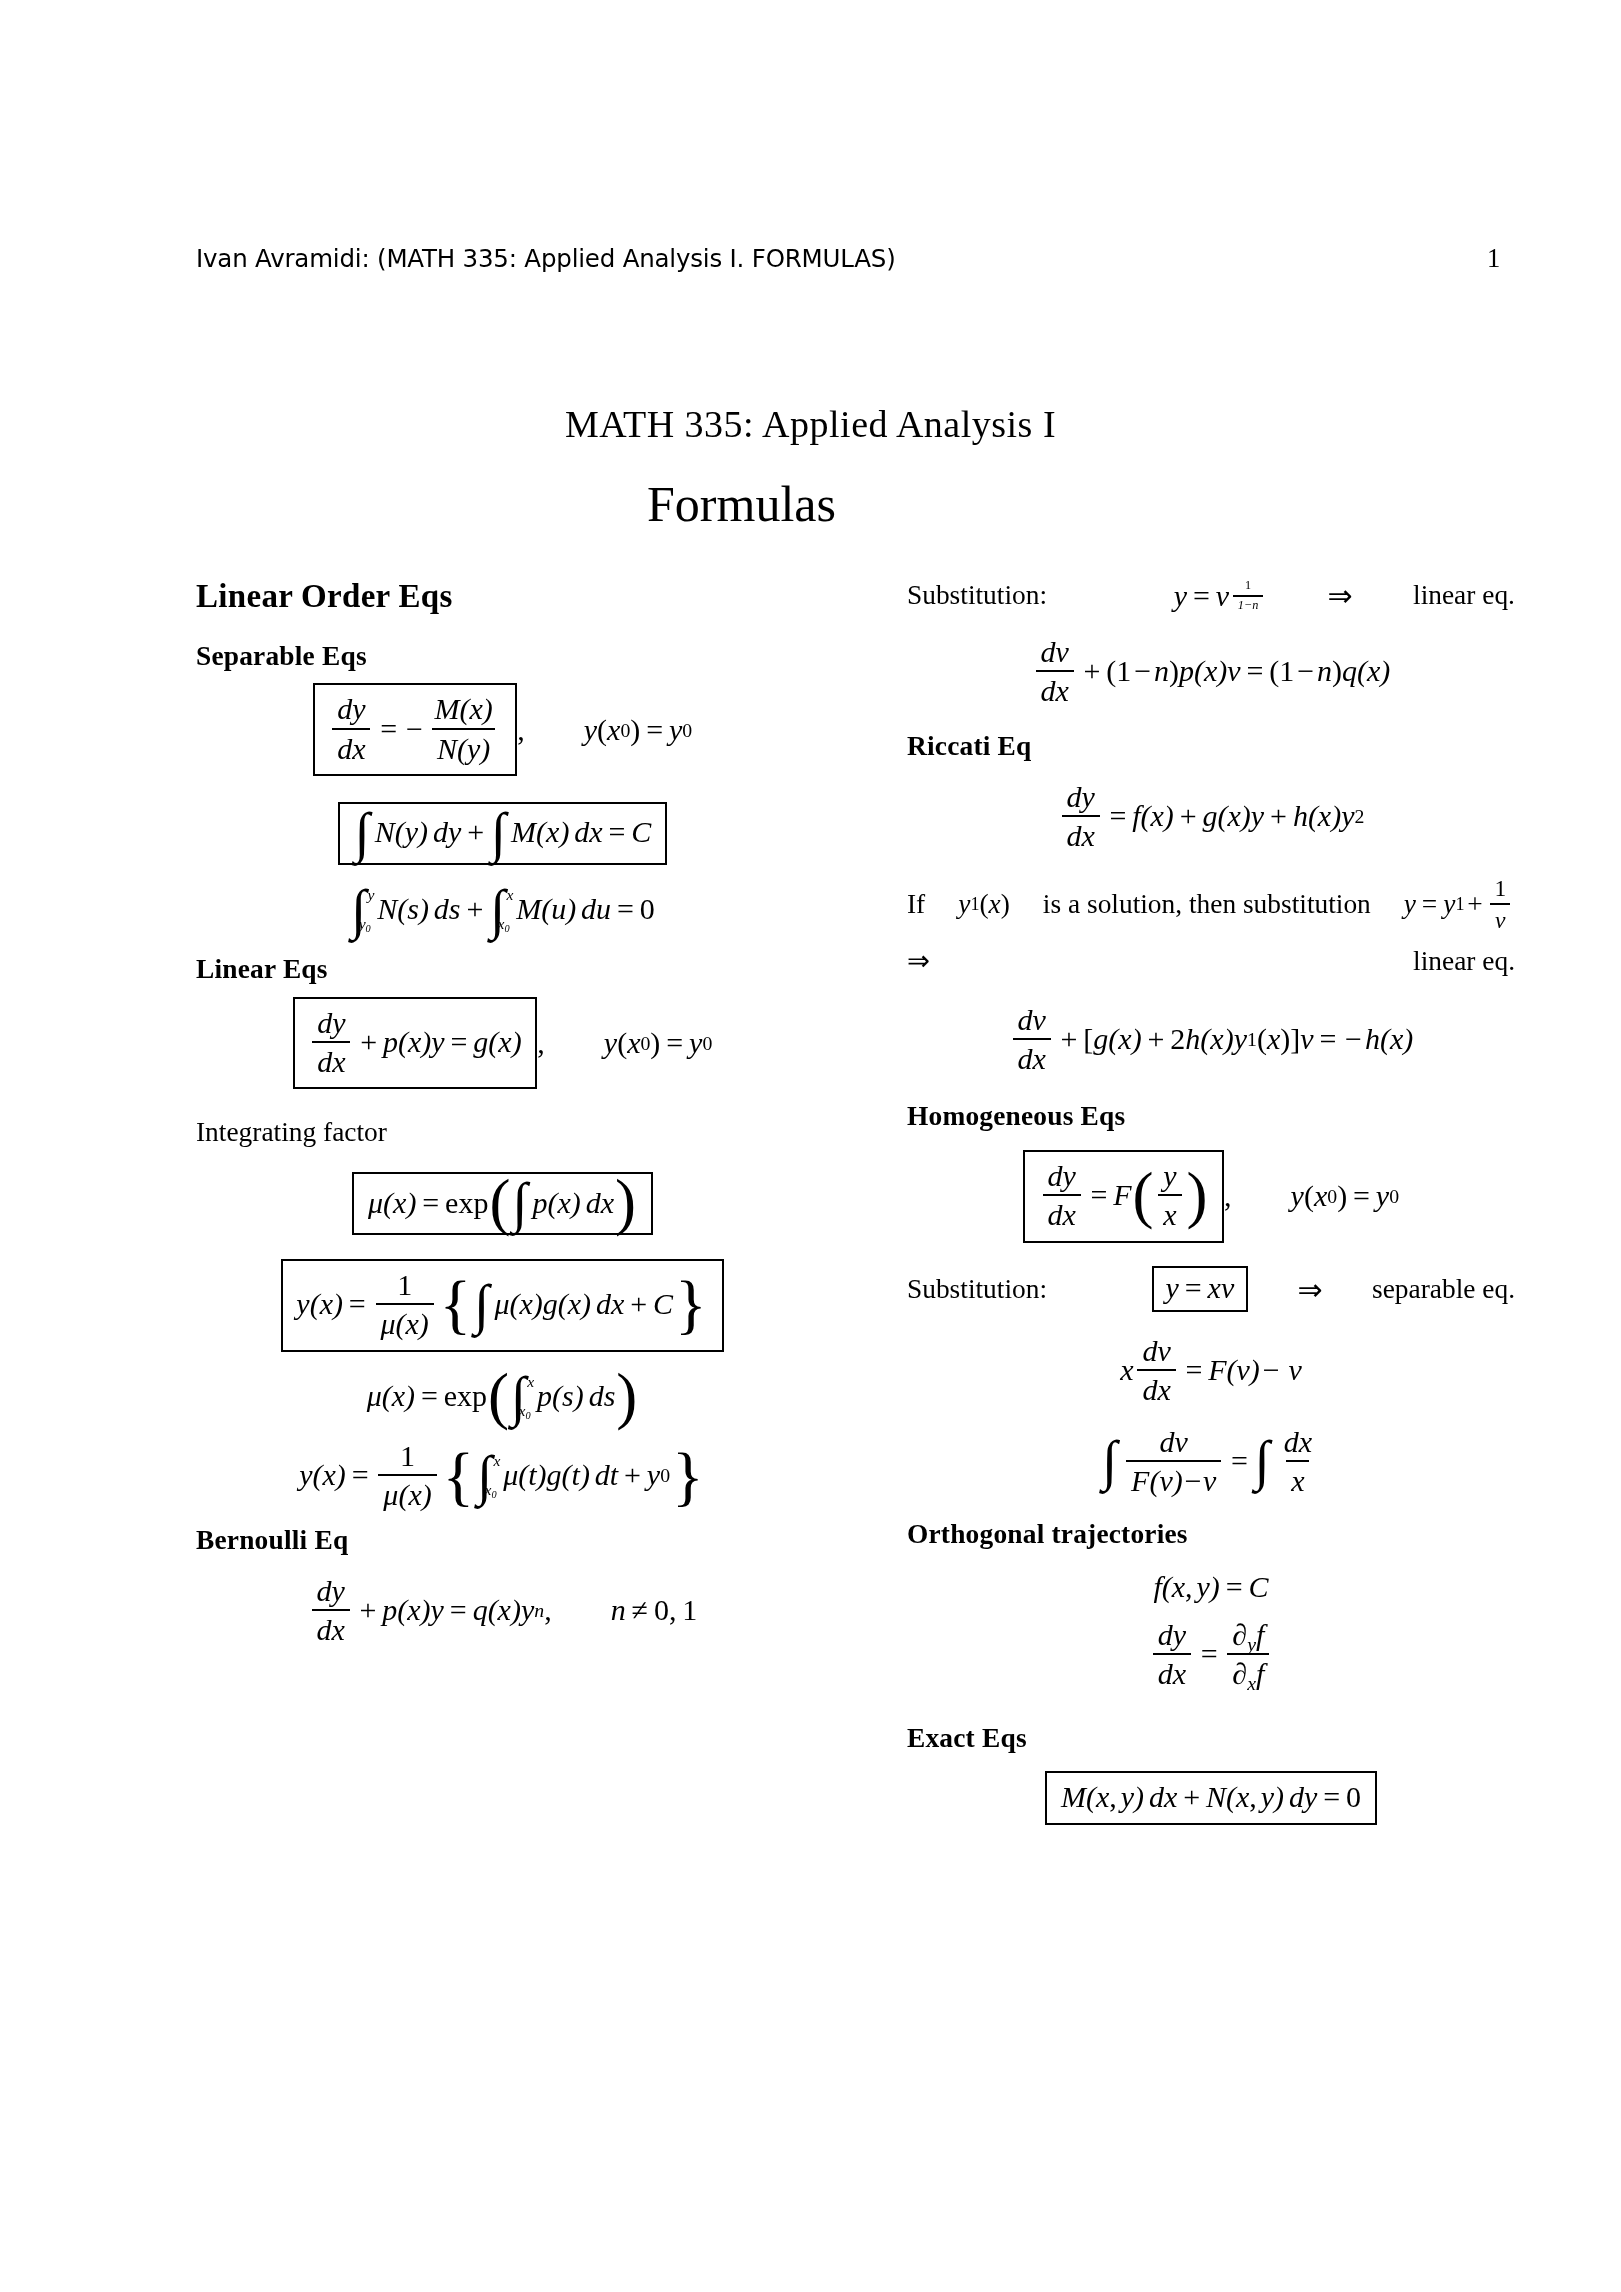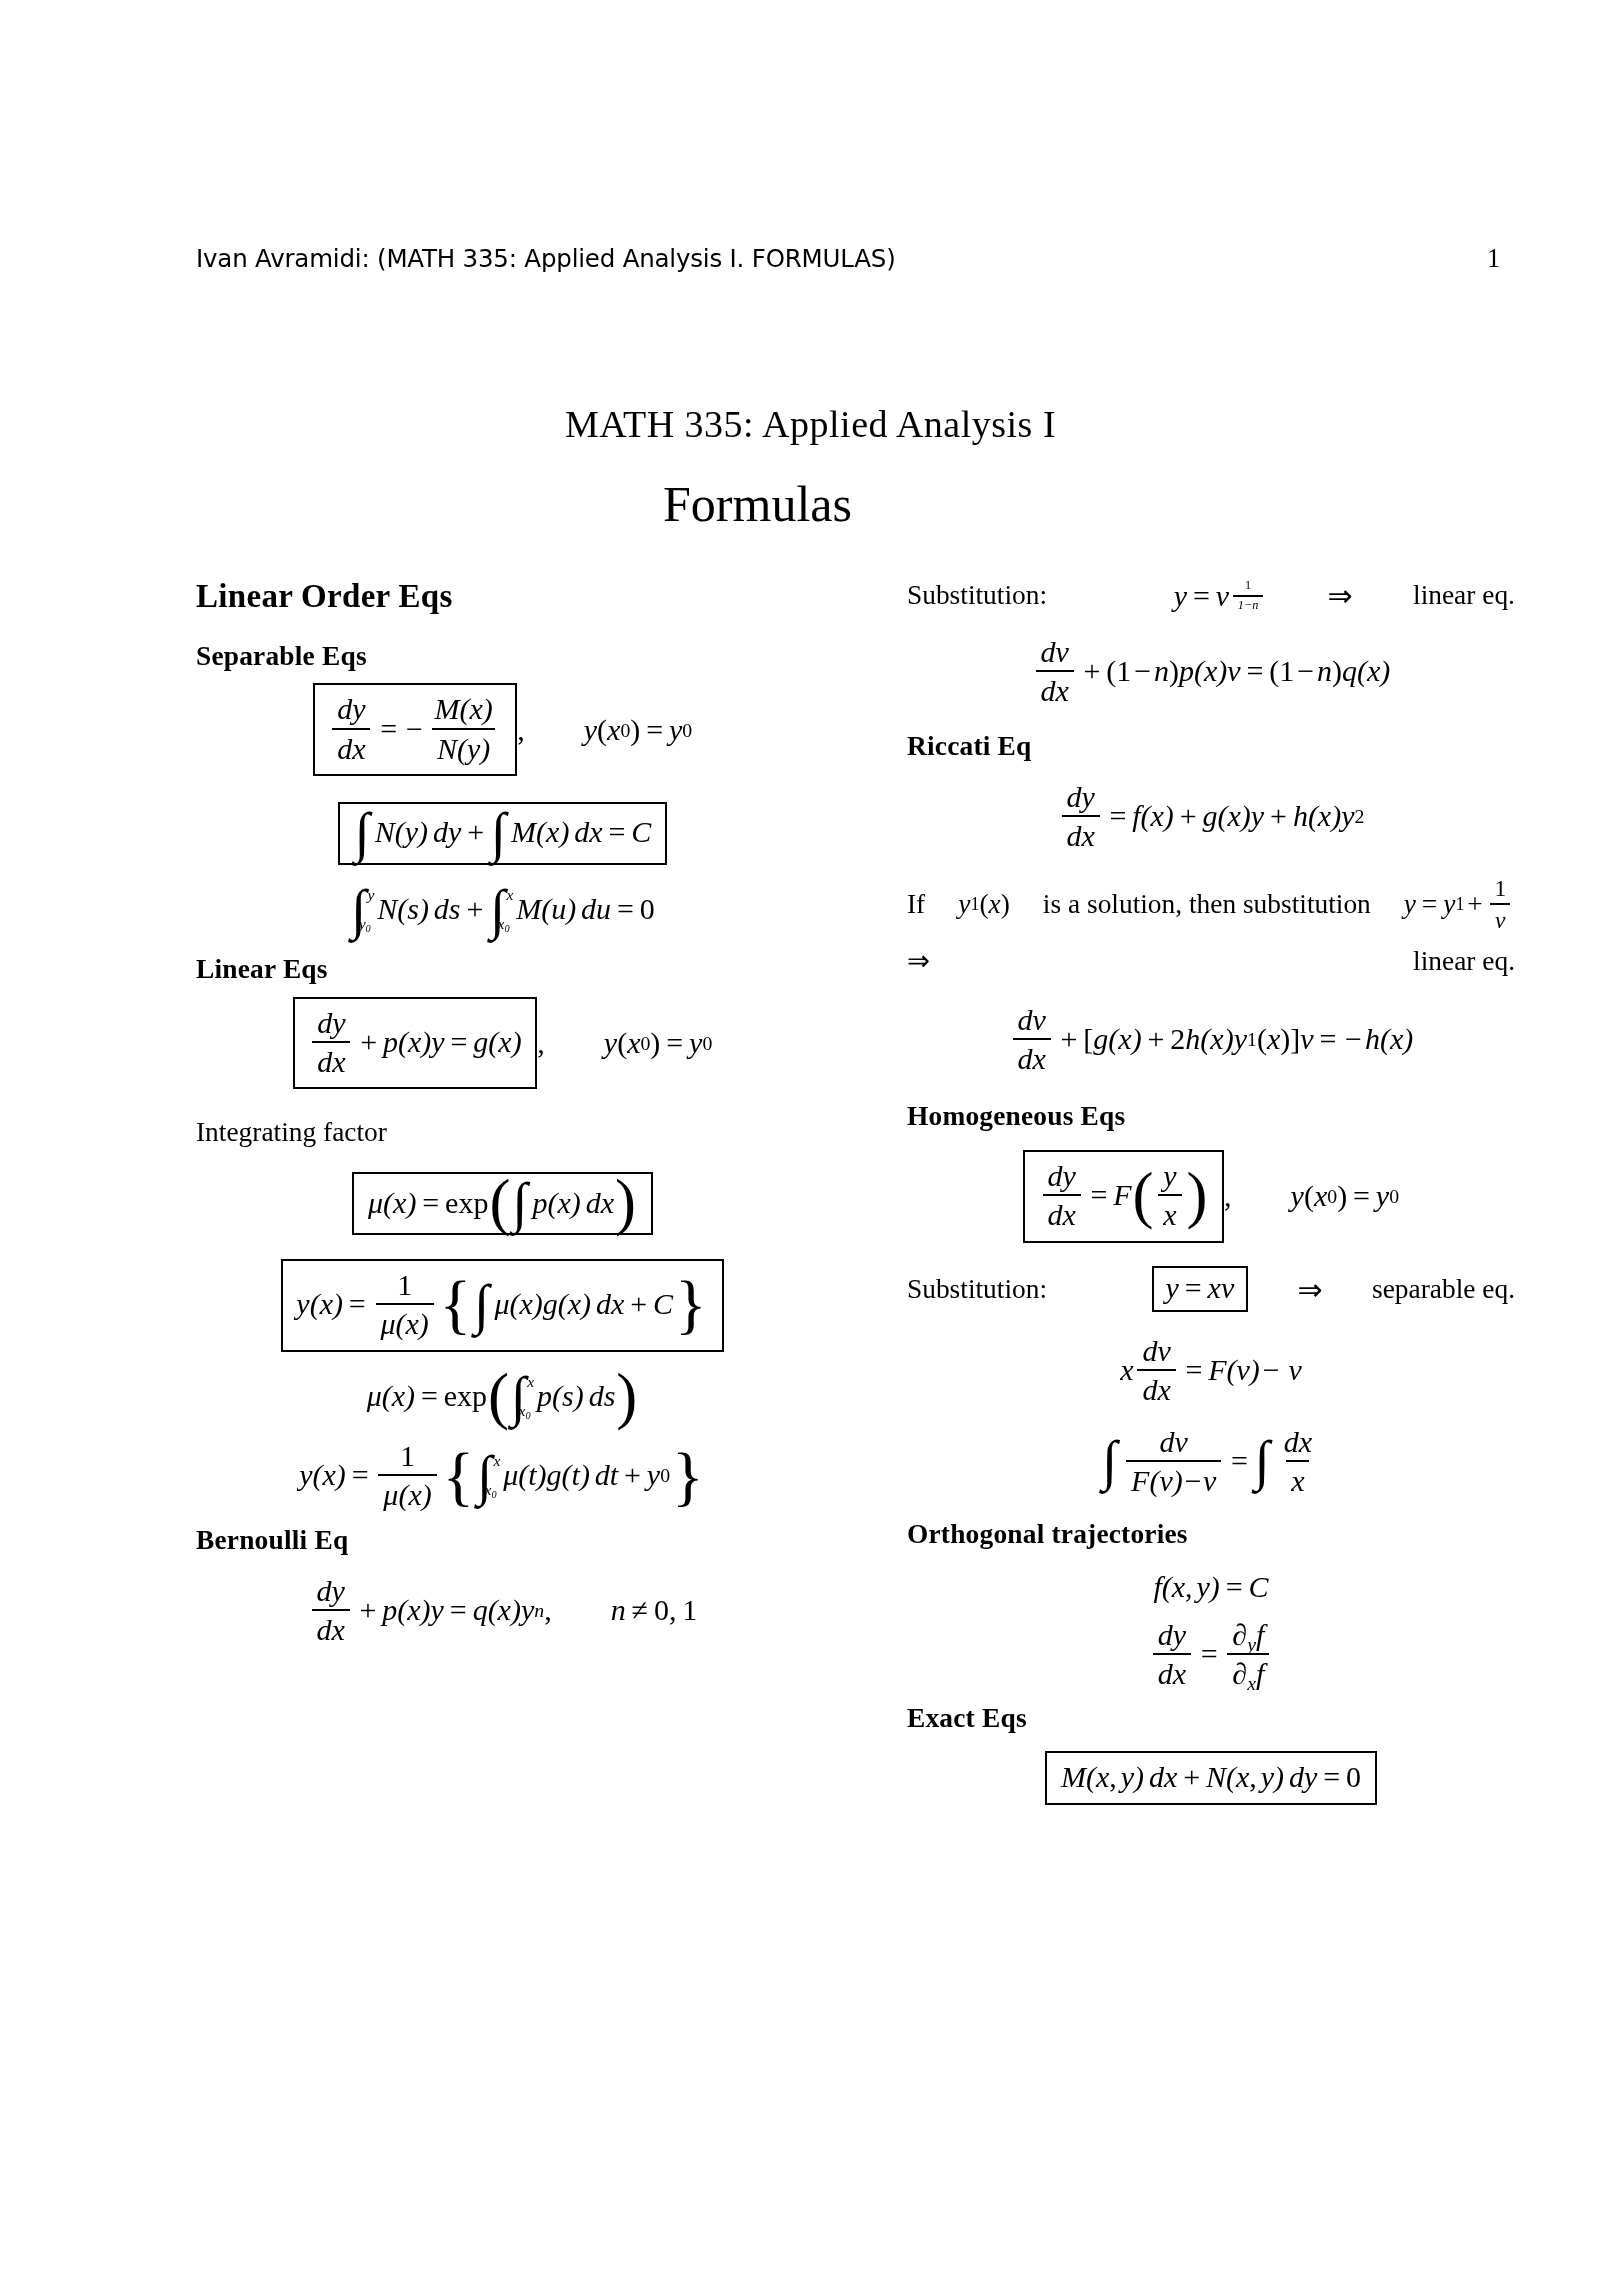--- a/index.html
+++ b/index.html
@@ -20,21 +20,21 @@
     font-size:24.5px; letter-spacing:-0.2px;
   }
   .runhead .pno { font-family:"Liberation Serif", serif; font-size:26.5px; }
 
   
   .title {
     position:absolute; left:0; top:402px; width:1621px;
     text-align:center; font-size:38px; letter-spacing:0.5px;
   }
   .title2 {
-    position:absolute; left:16px; top:475px; width:1483px;
+    position:absolute; left:0; top:475px; width:1483px;
     text-align:center; font-size:50px;
   }
 
   
   .col { position:absolute; top:578px; }
   .colL { left:196px; width:613px; }
   .colR { left:907px; width:608px; }
 
   h2.sec {
     font-size:33px; font-weight:bold; margin:0 0 25.5px 0;
@@ -448,21 +448,21 @@
             <span class="den mi">dx</span>
           </span>
         <span class="mo">=</span>
         <span class="frac">
           <span class="num"><span class="mi">∂</span><sub class="mi">y</sub><span class="mi">f</span></span>
           <span class="den"><span class="mi">∂</span><sub class="mi">x</sub><span class="mi">f</span></span>
         </span>
       </span>
     </div>
 
-    <h3 class="sub" style="margin-top:12px">Exact Eqs</h3>
+    <h3 class="sub" style="margin-top:32px">Exact Eqs</h3>
 
     <div class="eqrow" style="margin-top:17.6px">
       <span class="m boxed">
         <span class="mi">M(x</span>,<span class="mi" style="padding-left:3.9px">y)</span><span class="dif">dx</span>
         <span class="mo">+</span>
         <span class="mi">N(x</span>,<span class="mi" style="padding-left:3.9px">y)</span><span class="dif">dy</span>
         <span class="mo">=</span>0
       </span>
     </div>
 

